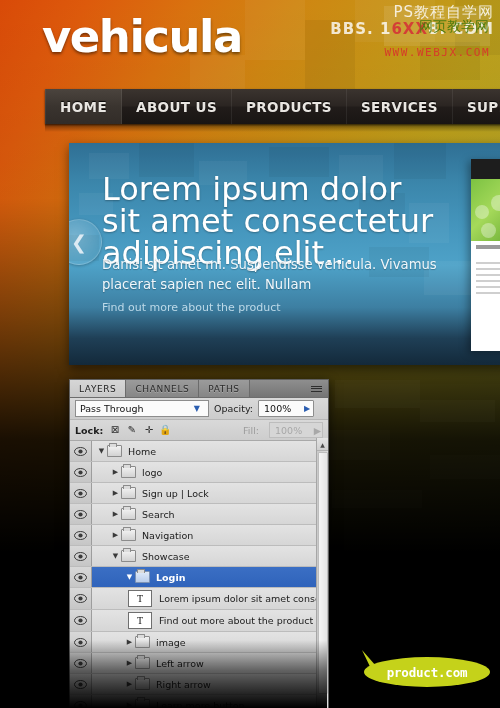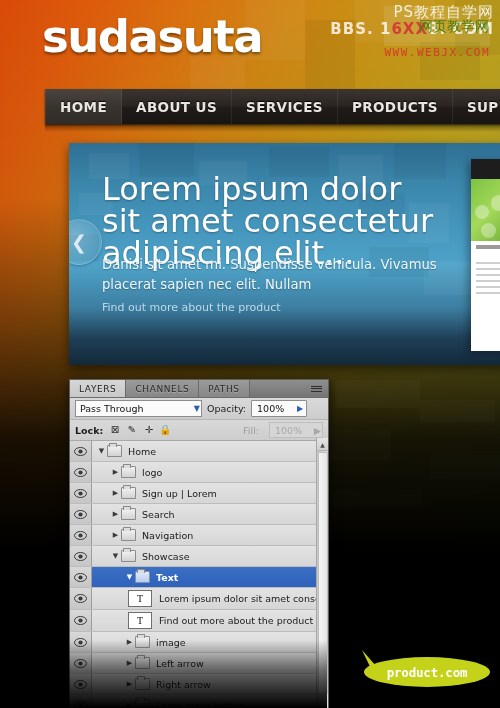--- a/index.html
+++ b/index.html
@@ -194,21 +194,21 @@
   .psp-menu s:nth-child(3){width:11px;}
 
   .psp-row1{
     height:21px;display:flex;align-items:center;gap:5px;padding:0 5px;
     background:linear-gradient(to bottom,#d9d9d9,#cccccc);
     border-bottom:1px solid #b6b6b6;
   }
   .blend-sel{
     width:120px;height:15px;border:1px solid #8d8d8d;background:#fbfbfb;
     display:flex;align-items:center;justify-content:space-between;
-    font-size:9.5px;color:#111;padding:0 1px 0 4px;border-radius:0;
+    font-size:9.5px;color:#111;padding:0 8px 0 4px;border-radius:0;
   }
   .blend-sel .cv{color:#2a5db0;font-size:8px;}
   .op-lab{font-size:9.5px;color:#1c1c1c;}
   .op-box{
     width:48px;height:15px;border:1px solid #8d8d8d;background:#fbfbfb;
     display:flex;align-items:center;justify-content:space-between;
     font-size:9.5px;color:#111;padding:0 1px 0 5px;border-radius:1px;
   }
   .op-box .cv{color:#2a5db0;font-size:8px;padding-right:2px;}
 
@@ -322,37 +322,37 @@
     <i style="left:190px;top:55px;width:55px;height:40px;"></i>
     <i class="d" style="left:455px;top:0;width:45px;height:55px;"></i>
     <i style="left:335px;top:380px;width:85px;height:28px;opacity:.55;"></i>
     <i style="left:420px;top:400px;width:75px;height:22px;opacity:.45;"></i>
     <i style="left:330px;top:430px;width:60px;height:30px;opacity:.35;"></i>
     <i style="left:430px;top:455px;width:70px;height:24px;opacity:.3;"></i>
     <i style="left:332px;top:490px;width:90px;height:18px;opacity:.25;"></i>
   </div>
 
   <div class="logo-wrap">
-    <div class="logo-text">sudasuta</div>
+    <div class="logo-text">vehicula</div>
   </div>
 
   <div class="wm">
     <div class="l1">PS教程自学网</div>
     <div class="l2"><span>BBS. 1</span><span class="r">6XX</span><span>8. COM</span></div>
   </div>
   <div class="wm-ov">
     <div class="o1">网页教学网</div>
     <div class="o2">WWW.WEBJX.COM</div>
   </div>
 
   <div class="nav">
     <div class="item active">HOME</div>
     <div class="item">ABOUT US</div>
+    <div class="item">PRODUCTS</div>
     <div class="item">SERVICES</div>
-    <div class="item">PRODUCTS</div>
     <div class="item">SUPPORT</div>
 
   </div>
   <div class="nav-shadow"></div>
 
   <div class="showcase">
     <div class="sc-tex">
       <i style="left:20px;top:10px;width:40px;height:26px;"></i>
       <i class="d" style="left:70px;top:0;width:55px;height:34px;"></i>
       <i style="left:130px;top:18px;width:48px;height:24px;"></i>
@@ -471,21 +471,21 @@
             <svg width="13" height="9" viewBox="0 0 13 9">
               <ellipse cx="6.5" cy="4.5" rx="6" ry="4" fill="none" stroke="#3a3a3a" stroke-width="1"></ellipse>
               <circle cx="6.5" cy="4.5" r="2.1" fill="#3a3a3a"></circle>
             </svg>
           </div>
         <div class="ind-1" style="display:flex;align-items:center;">
           <span class="tri">▶</span>
           <span class="fold">
               <span class="fold-o"></span>
             </span>
-          <span class="nm">Sign up  |  Lorem</span>
+          <span class="nm">Sign up  |  Lock</span>
         </div>
       </div>
 
       <div class="lrow">
         <div class="eye">
             <svg width="13" height="9" viewBox="0 0 13 9">
               <ellipse cx="6.5" cy="4.5" rx="6" ry="4" fill="none" stroke="#3a3a3a" stroke-width="1"></ellipse>
               <circle cx="6.5" cy="4.5" r="2.1" fill="#3a3a3a"></circle>
             </svg>
           </div>
@@ -535,21 +535,21 @@
             <svg width="13" height="9" viewBox="0 0 13 9">
               <ellipse cx="6.5" cy="4.5" rx="6" ry="4" fill="none" stroke="#3a3a3a" stroke-width="1"></ellipse>
               <circle cx="6.5" cy="4.5" r="2.1" fill="#3a3a3a"></circle>
             </svg>
           </div>
         <div class="ind-2" style="display:flex;align-items:center;">
           <span class="tri">▼</span>
           <span class="fold">
               <span class="fold-o"></span>
             </span>
-          <span class="nm">Text</span>
+          <span class="nm">Login</span>
         </div>
       </div>
 
       <div class="lrow" style="height:21px;">
         <div class="eye" style="height:21px;">
             <svg width="13" height="9" viewBox="0 0 13 9">
               <ellipse cx="6.5" cy="4.5" rx="6" ry="4" fill="none" stroke="#3a3a3a" stroke-width="1"></ellipse>
               <circle cx="6.5" cy="4.5" r="2.1" fill="#3a3a3a"></circle>
             </svg>
           </div>

